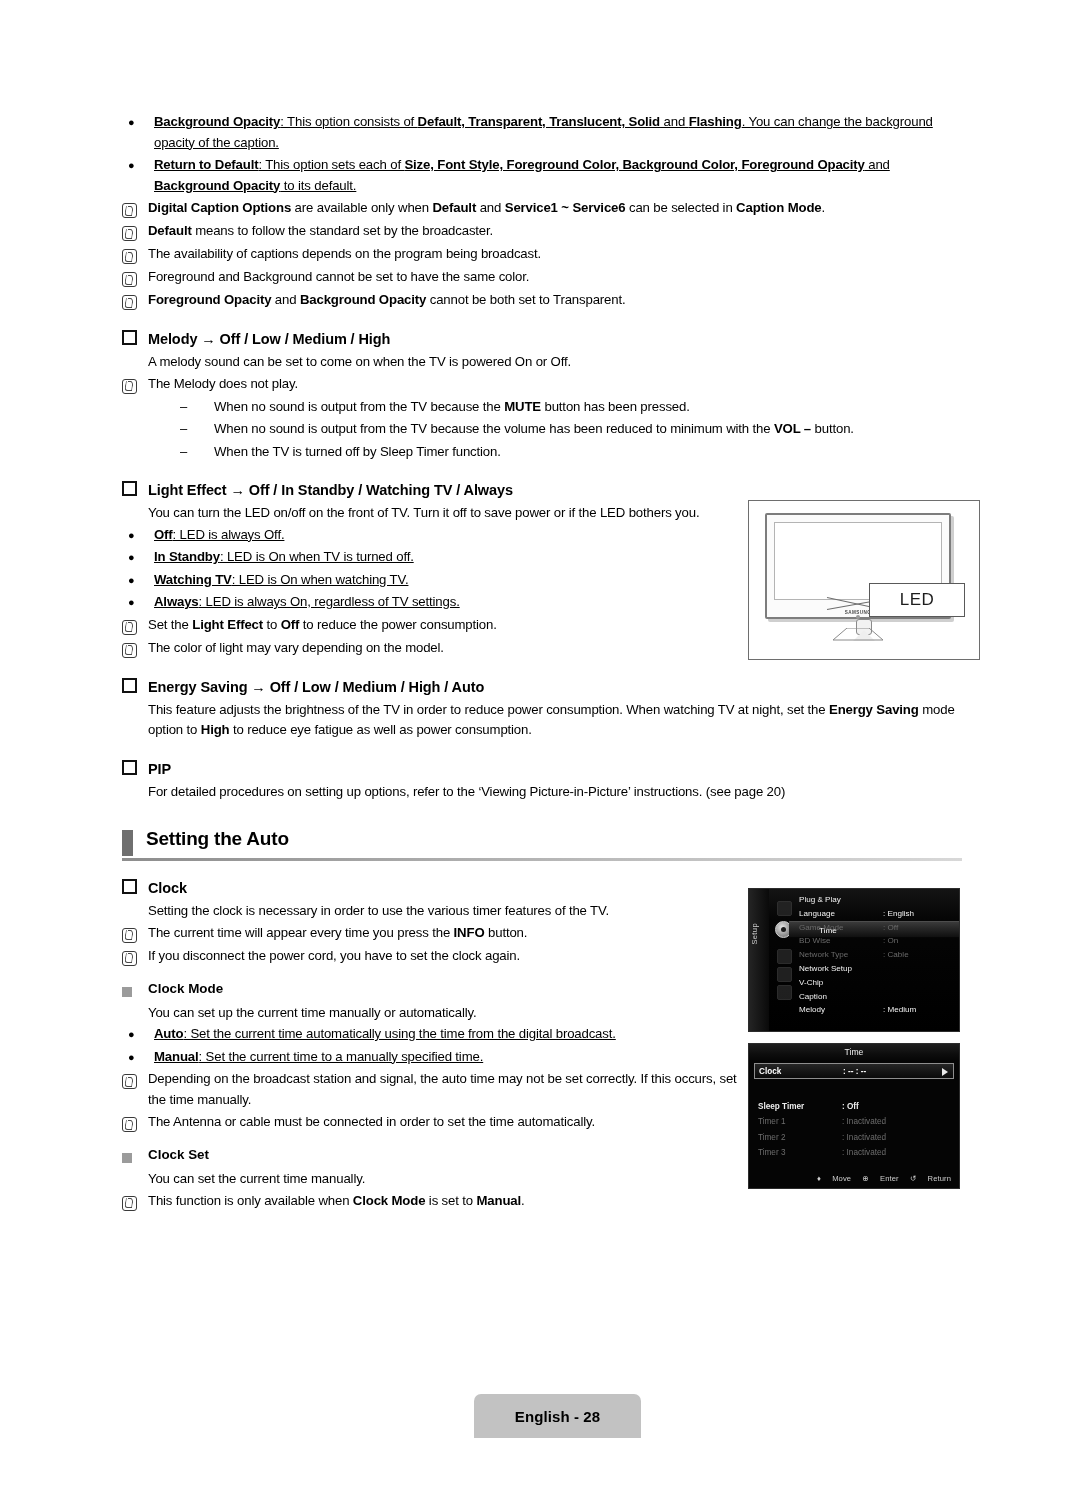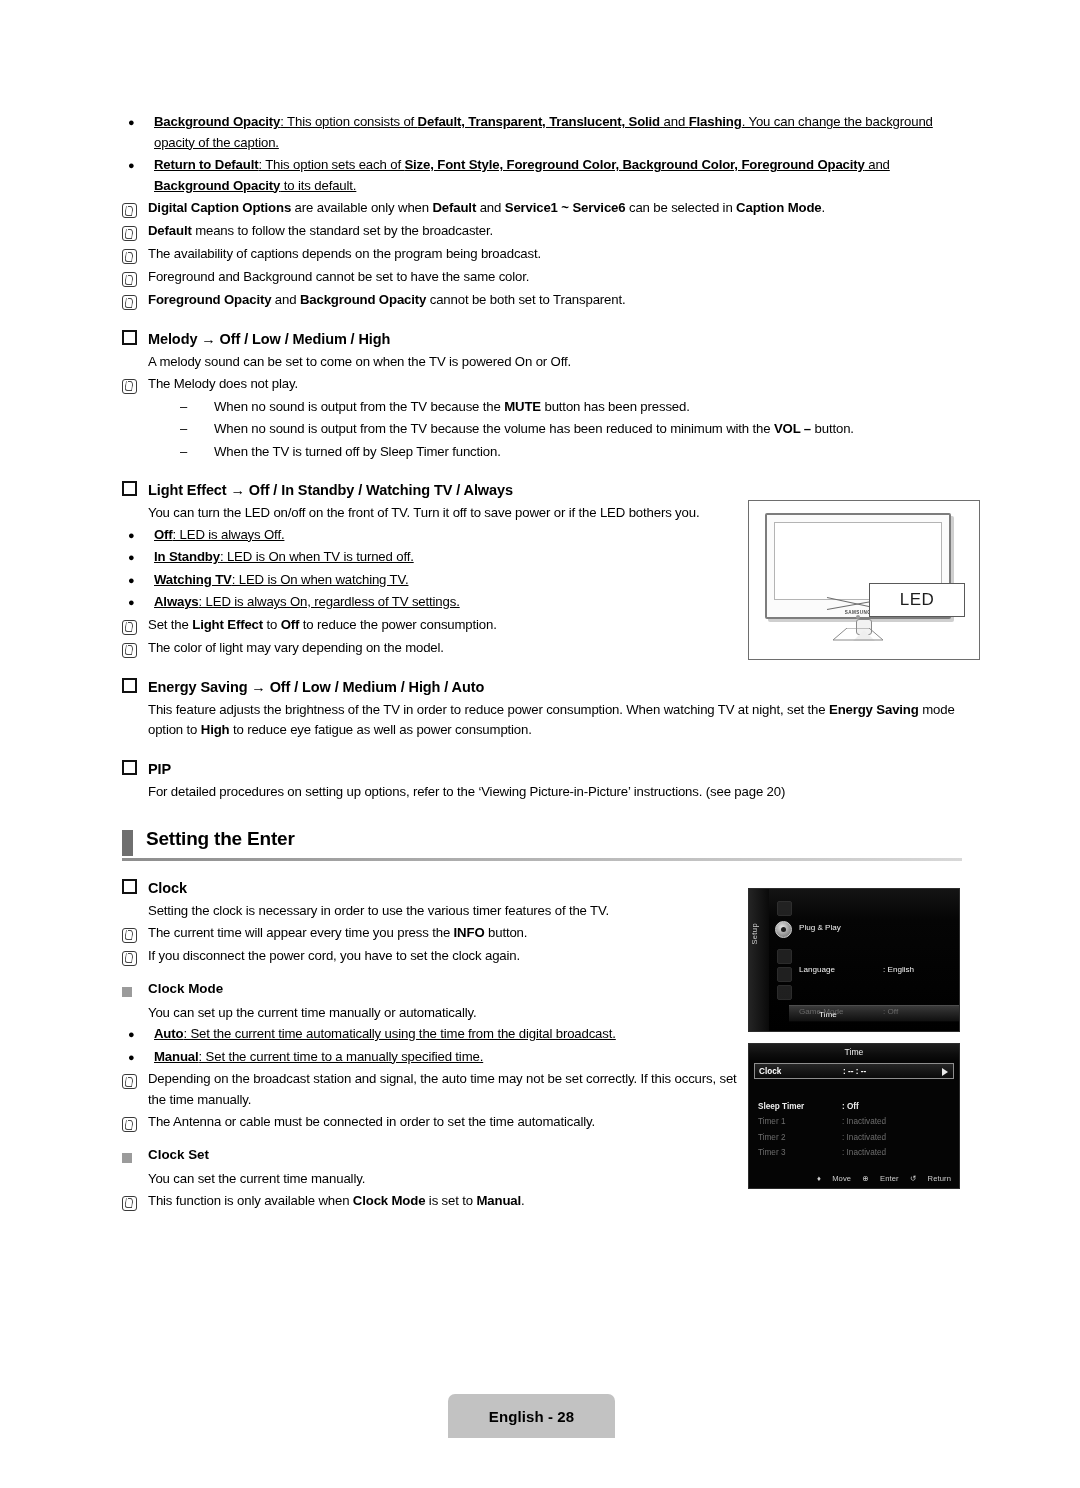--- a/index.html
+++ b/index.html
@@ -385,21 +385,20 @@
     left: 48px;
     top: 4px;
     right: 4px;
   }
   .osd-row {
     position: relative;
     height: 13.8px;
     line-height: 13.8px;
     font-size: 8.1px;
     white-space: nowrap;
-    margin-top: 28px;
   }
   .osd-row .lbl {
     position: absolute;
     left: 2px;
     top: 0;
   }
   .osd-row .val {
     position: absolute;
     left: 86px;
     top: 0;
@@ -477,21 +476,21 @@
     font-size: 7.6px;
     color: #cfcfcf;
     white-space: nowrap;
     letter-spacing: 0.1px;
   }
   .osd-time .foot span { margin-left: 9px; }
 
   
   .footer-tab {
     position: absolute;
-    left: 448px;
+    left: 474px;
     top: 1394px;
     width: 167px;
     height: 44px;
     background: #c2c2c2;
     border-radius: 7px 7px 0 0;
   }
   .footer-tab span {
     position: absolute;
     left: 50%;
     top: 50%;
@@ -607,21 +606,21 @@
     <div class="para">This feature adjusts the brightness of the TV in order to reduce power consumption. When watching TV at night, set the <b>Energy Saving</b> mode option to <b>High</b> to reduce eye fatigue as well as power consumption.</div>
 
     <div class="sec-head">
       <span class="marker"><span class="sq-hollow"></span></span>
       <span class="sec-title">PIP</span>
     </div>
     <div class="para">For detailed procedures on setting up options, refer to the ‘Viewing Picture-in-Picture’ instructions. (see page 20)</div>
 
     <div class="banner">
       <div class="banner-bar"></div>
-      <div class="banner-text">Setting the Enter</div>
+      <div class="banner-text">Setting the Auto</div>
       <div class="banner-rule"></div>
     </div>
 
     <div class="sec-head" style="margin-top:6px">
       <span class="marker"><span class="sq-hollow"></span></span>
       <span class="sec-title">Clock</span>
     </div>
     <div class="para para-narrow">Setting the clock is necessary in order to use the various timer features of the TV.</div>
     <div style="width:620px">
       <div class="row note">

